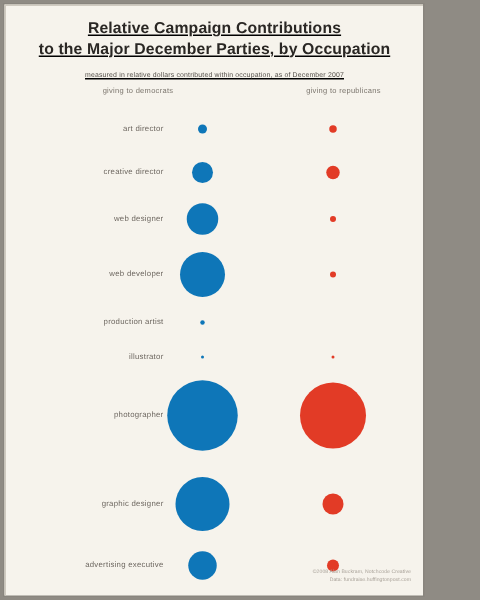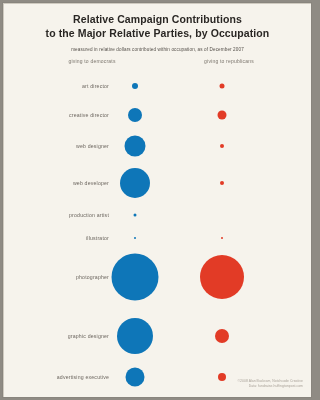--- a/index.html
+++ b/index.html
@@ -11,28 +11,29 @@
     width: 309px;
     height: 400px;
     overflow: hidden;
     font-family: "Liberation Sans", sans-serif;
   }
 
   #poster {
     position: absolute;
     left: 3px;
     top: 3px;
-    width: 308px;
+    width: 279px;
     height: 394px;
     background: #f6f3ec;
     box-sizing: border-box;
     border-left: 1px solid #cfcac0;
     border-top: 1px solid #cfcac0;
     box-shadow: 0 0 0 1px rgba(120,115,107,0.25);
     overflow: hidden;
+    text-decoration: underline;
   }
 
   
   .title {
     margin: 0;
     padding-top: 9px;
     text-align: center;
     color: #2a2724;
     font-size: 10.5px;
     font-weight: bold;
@@ -111,21 +112,21 @@
   }
   .credit span { display: block; }
 </style>
 </head>
 <body>
 
 <div id="poster">
 
   <h1 class="title">
     <span>Relative Campaign Contributions</span>
-    <span class="line2">to the Major Relative Parties, by Occupation</span>
+    <span class="line2">to the Major December Parties, by Occupation</span>
   </h1>
 
   <p class="subtitle">measured in relative dollars contributed within occupation, as of December 2007</p>
 
   <div class="col-heads">
     <div class="col-head dem">giving to democrats</div>
     <div class="col-head rep">giving to republicans</div>
   </div>
 
   <div id="plot">

